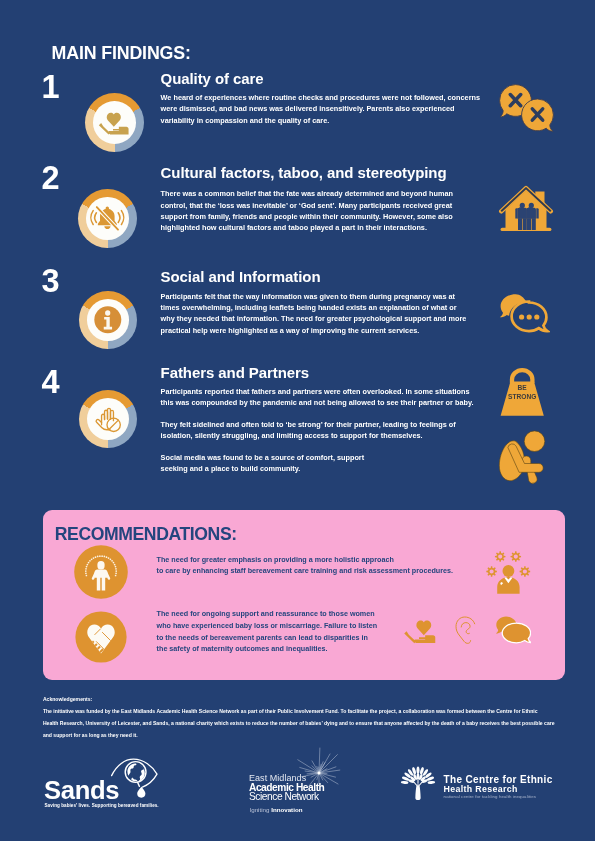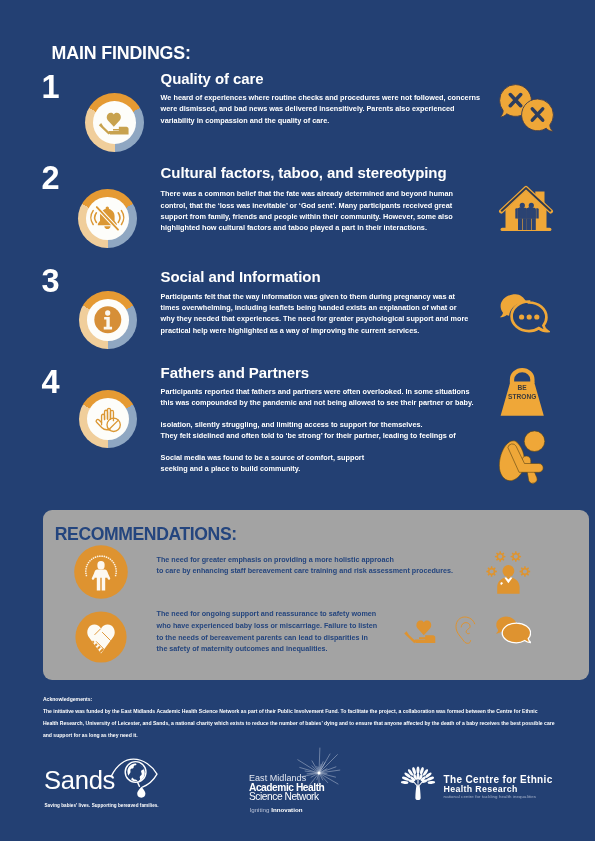--- a/index.html
+++ b/index.html
@@ -10,21 +10,21 @@
   .f-num{position:absolute;left:41.6px;font-size:32.5px;font-weight:bold;color:#fff;line-height:1;}
   .f-title{position:absolute;left:160.6px;font-size:15px;font-weight:bold;color:#fff;letter-spacing:-.08px;white-space:nowrap;}
   .f-body{position:absolute;left:160.6px;font-size:7.3px;font-weight:bold;color:#fff;white-space:nowrap;}
   .f-body .ln{height:11.4px;line-height:11.4px;}
   .f-body .gap{height:10.0px;}
   .ring{position:absolute;border-radius:50%;
     background:conic-gradient(from -60deg,#E59A33 0deg 120deg,#8FA7C2 120deg 240deg,#F0CE9B 240deg 360deg);}
   .ring .hole{position:absolute;left:14.0%;top:14.0%;width:72.0%;height:72.0%;border-radius:50%;background:#fdfdfa;}
   .ring .ico{position:absolute;left:14.0%;top:14.0%;width:72.0%;height:72.0%;}
   .side-icon{position:absolute;}
-  #rec-box{position:absolute;left:43px;top:510px;width:522px;height:170px;background:#a3a3a3;border-radius:9px;padding-left:24px;}
+  #rec-box{position:absolute;left:43px;top:510px;width:522px;height:170px;background:#f9a8d4;border-radius:9px;}
   #rec-heading{position:absolute;left:11.8px;top:13.6px;font-size:17.6px;font-weight:bold;color:#24457E;letter-spacing:-.4px;}
   .rec-text{position:absolute;font-size:7.2px;font-weight:bold;color:#24457E;white-space:nowrap;}
   .rec-text .ln{height:11.7px;line-height:11.7px;}
   #ack{position:absolute;left:42.9px;top:692.8px;color:#fff;font-size:5.08px;font-weight:bold;white-space:nowrap;}
   #ack .ln{height:12.0px;line-height:12.0px;}
   .logo{position:absolute;}
 </style>
 </head>
 <body>
 
@@ -100,21 +100,21 @@
       <svg class="ico" viewBox="0 0 41 41">
   <circle cx="20.5" cy="20.5" r="13.3" fill="#D68F37"></circle>
   <circle cx="20.4" cy="13.8" r="2.6" fill="#FBF8F0"></circle>
   <path fill="#FBF8F0" d="M16.9 17.7h5.5v9.6h2.3v2.7h-8.2v-2.7h2.6v-7.0h-2.2z"></path>
  </svg>
     </div>
   <div class="f-title" style="top:268.2px">Social and Information</div>
   <div class="f-body" style="top:290.7px">
     <div class="ln">Participants felt that the way information was given to them during pregnancy was at</div>
     <div class="ln">times overwhelming, including leaflets being handed exists an explanation of what or</div>
-    <div class="ln">why they needed that experiences. The need for greater psychological support and more</div>
+    <div class="ln">why they needed that information. The need for greater psychological support and more</div>
     <div class="ln">practical help were highlighted as a way of improving the current services.</div>
   </div>
   <svg class="side-icon" style="left:498px;top:292px;width:52px;height:46px" viewBox="0 0 52 46">
   <path fill="#EFA738" d="M17.6 2.2C9.4 2.2 2.6 7.6 2.6 14.3c0 2.4 0.9 4.6 2.4 6.4 -0.3 1.7-1.4 3.2-3.2 4.6 2.3 0.1 5.2-0.8 7.0-2.3 0.7 0.3 1.5 0.6 2.3 0.8 0.6-7.6 8.0-13.6 17.3-14.0C26.0 5.6 22.2 2.2 17.6 2.2z"></path>
   <path fill="none" stroke="#EFA738" stroke-width="2.7" d="M31.0 10.5c9.6 0 17.4 6.6 17.4 14.8 0 3.1-1.1 5.9-3.0 8.2 0.4 2.2 1.8 4.0 4.0 5.6 -2.8 0.1-6.4-1.2-8.6-3.0 -2.8 1.9-6.2 3.0-9.8 3.0 -9.6 0-17.4-6.6-17.4-14.8 0-8.2 7.8-14.8 17.4-14.8z"></path>
   <circle fill="#EFA738" cx="23.6" cy="25.0" r="2.6"></circle>
   <circle fill="#EFA738" cx="31.2" cy="25.0" r="2.6"></circle>
   <circle fill="#EFA738" cx="38.8" cy="25.0" r="2.6"></circle>
  </svg>
 </div>
@@ -132,22 +132,22 @@
   </g>
   <circle cx="26.0" cy="26.2" r="6.5" fill="none" stroke="#DB9733" stroke-width="1.3"></circle>
   <path stroke="#DB9733" stroke-width="1.3" stroke-linecap="round" d="M21.4 30.8l9.2-9.2"></path>
  </svg>
     </div>
   <div class="f-title" style="top:364.0px">Fathers and Partners</div>
   <div class="f-body" style="top:386.1px">
     <div class="ln">Participants reported that fathers and partners were often overlooked. In some situations</div>
     <div class="ln">this was compounded by the pandemic and not being allowed to see their partner or baby.</div>
     <div class="gap"></div>
+    <div class="ln">They felt sidelined and often told to ‘be strong’ for their partner, leading to feelings of</div>
     <div class="ln">isolation, silently struggling, and limiting access to support for themselves.</div>
-    <div class="ln">They felt sidelined and often told to ‘be strong’ for their partner, leading to feelings of</div>
     <div class="gap"></div>
     <div class="ln">Social media was found to be a source of comfort, support</div>
     <div class="ln">seeking and a place to build community.</div>
   </div>
   <svg class="side-icon" style="left:498px;top:366px;width:50px;height:52px" viewBox="0 0 50 52">
   <path fill="none" stroke="#EFA738" stroke-width="4.3" d="M14.0 17.0v-3.4a10.2 9.5 0 0 1 20.4 0v3.4"></path>
   <path fill="#EFA738" d="M12.4 15.6h23.6l9.8 34.2H2.6z"></path>
   <text x="24.2" y="24.4" font-size="6.6" font-weight="bold" fill="#3E3C3C" text-anchor="middle">BE</text>
   <text x="24.2" y="32.8" font-size="6.6" font-weight="bold" fill="#3E3C3C" text-anchor="middle">STRONG</text>
  </svg>
@@ -245,33 +245,33 @@
  </svg>
 <svg style="position:absolute;left:495px;top:615px;width:36px;height:33px" viewBox="0 0 36 33">
   <path fill="#DE9330" d="M11.0 1.6c4.9 0 9.0 2.7 10.2 6.4 -6.9 0.5-12.4 4.4-13.3 9.3 -0.6-0.1-1.2-0.3-1.7-0.5 -1.4 1.2-3.6 1.9-5.4 1.8 1.4-1.2 2.2-2.3 2.4-3.7C2.0 13.3 1.3 11.7 1.3 9.9 1.3 5.3 5.6 1.6 11.0 1.6z"></path>
   <path fill="#DE9330" stroke="#FFFFFF" stroke-width="1.3" d="M21.4 8.2c7.8 0 14.2 4.4 14.2 9.9 0 2.1-0.9 4.0-2.4 5.6 0.3 1.5 1.2 2.7 2.7 3.8 -2.1 0.1-4.7-0.8-6.2-2.0 -2.4 1.5-5.2 2.4-8.3 2.4 -7.8 0-14.2-4.4-14.2-9.9 0-5.5 6.4-9.9 14.2-9.9z"></path>
  </svg>
 <div class="rec-text" style="left:156.6px;top:553.6px">
   <div class="ln">The need for greater emphasis on providing a more holistic approach</div>
   <div class="ln">to care by enhancing  staff bereavement care training and risk assessment procedures.</div>
 </div>
 <div class="rec-text" style="left:156.6px;top:608.3px">
-  <div class="ln">The need for ongoing support and reassurance to safety women</div>
+  <div class="ln">The need for ongoing support and reassurance to those women</div>
   <div class="ln">who have experienced baby loss or miscarriage. Failure to listen</div>
   <div class="ln">to the needs of bereavement parents can lead to disparities in</div>
   <div class="ln">the safety of maternity outcomes and inequalities.</div>
 </div>
 <div id="ack">
   <div class="ln">Acknowledgements:</div>
   <div class="ln">The initiative was funded by the East Midlands Academic Health Science Network as part of their Public Involvement Fund. To facilitate the project, a collaboration was formed between the Centre for Ethnic</div>
   <div class="ln">Health Research, University of Leicester, and Sands, a national charity which exists to reduce the number of babies’ dying and to ensure that anyone affected by the death of a baby receives the best possible care</div>
   <div class="ln">and support for as long as they need it.</div>
 </div>
 <div class="logo" style="left:44px;top:758px;width:125px;height:52px">
-  <div style="position:absolute;left:0px;top:10px;font-size:25.6px;font-weight:normal;color:#fff;letter-spacing:-0.3px;line-height:1">Sands</div>
+  <div style="position:absolute;left:0px;top:20px;font-size:25.6px;font-weight:bold;color:#fff;letter-spacing:-0.3px;line-height:1">Sands</div>
   <div style="position:absolute;left:0.5px;top:45px;font-size:4.6px;font-weight:bold;color:#fff;letter-spacing:.05px;white-space:nowrap">Saving babies' lives. Supporting bereaved families.</div>
   <svg style="position:absolute;left:66px;top:-1px;width:50px;height:44px" viewBox="0 0 50 44">
     <path fill="none" stroke="#fff" stroke-width="1.3" stroke-linecap="round" d="M1.6 18.6C6.6 8.0 15.0 2.2 23.4 2.2c10.4 0 19.2 7.2 23.6 14.9 -3.2 5.6-8.4 10.6-14.6 13.0"></path>
     <circle cx="25.6" cy="15.0" r="10.4" fill="none" stroke="#fff" stroke-width="1.4"></circle>
     <path fill="#fff" d="M25.0 6.4c-4.2 0.3-7.6 3.9-7.6 8.2 0 1.5 0.4 3.0 1.1 4.2 0.4-1.4 1.5-2.0 1.9-3.3 0.4-1.2-0.4-2.2 0.2-3.2 0.6-1.0 2.1-0.6 2.8-1.4 0.6-0.8 0.1-1.8 0.8-2.3 0.6-0.5 1.5-0.2 2.0-0.7 0.4-0.5 0.2-1.2-0.4-1.4z"></path>
     <path fill="#fff" d="M30.0 7.9c1.8 1.1 3.1 2.7 3.6 4.6 -1.2 0.1-2.2 0.6-2.5 1.5 -0.3 1.2 0.8 2.0 0.6 3.2 -0.2 1.1-1.6 1.4-1.9 2.6 -0.3 1.0 0.6 1.9 0.3 2.8 -0.3 0.9-1.4 1.2-2.2 1.8 1.7-0.3 3.1-1.1 4.2-2.2 2.0-1.9 3.0-4.5 2.6-7.2 -0.3-2.5-1.8-4.8-4.7-7.1z"></path>
     <path fill="#fff" d="M22.2 20.4c-0.6 0.8-1.0 1.7-0.8 2.6 1.2 0.8 2.7 1.3 4.2 1.3 0.7 0 1.3-0.1 1.9-0.3 -0.4-0.8-1.2-1.2-2.0-1.4 -1.1-0.3-2.3-1.0-3.3-2.2z"></path>
     <path fill="none" stroke="#fff" stroke-width="1.35" stroke-linecap="round" d="M27.6 25.4l1.8 4.0"></path>
     <path fill="#fff" d="M31.4 29.8c0.4 0.5 4.0 4.4 4.0 6.8a4.1 4.1 0 0 1-8.2 0c0-2.4 3.8-6.3 4.2-6.8z"></path>
   </svg>

